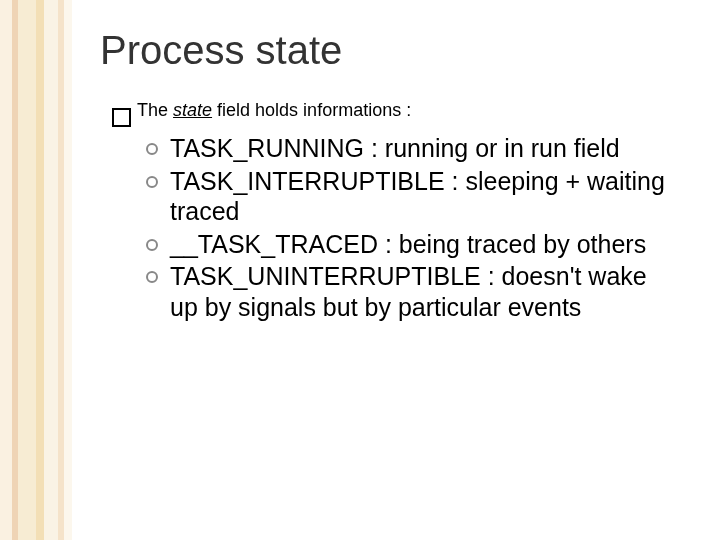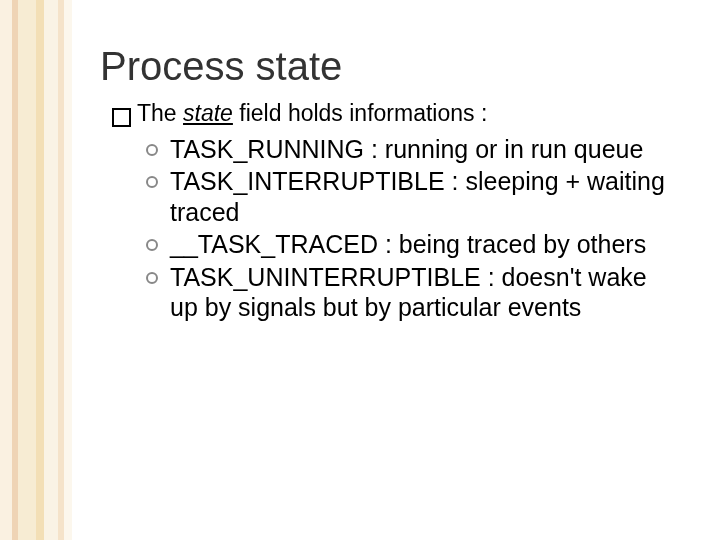--- a/index.html
+++ b/index.html
@@ -49,32 +49,31 @@
     bottom: 0;
     z-index: 1;
   }
   .title {
     position: absolute;
     left: 100px;
     top: 28px;
     font-size: 40px;
     color: #333;
     font-weight: 400;
-    margin-top: 16px;
   }
   .body {
     position: absolute;
     left: 112px;
     top: 100px;
     right: 40px;
   }
   .level1 {
     display: flex;
     align-items: flex-start;
-    font-size: 23px;
+    font-size: 18px;
     line-height: 1.2;
     margin-bottom: 6px;
   }
   .bullet-square {
     display: inline-block;
     width: 15px;
     height: 15px;
     border: 2px solid #000;
     background: #fff;
     margin-top: 8px;
@@ -137,21 +136,21 @@
       <div class="level1">
         <span class="bullet-square"></span>
         <span class="txt">
           <span>The </span><span class="state-word">state</span><span> field holds informations :</span>
         </span>
       </div>
 
       <div class="sublist">
         <div class="level2">
           <span class="bullet-ring"></span>
-          <span class="txt">TASK_RUNNING : running or in run queue</span>
+          <span class="txt">TASK_RUNNING : running or in run field</span>
         </div>
         <div class="level2">
           <span class="bullet-ring"></span>
           <span class="txt">TASK_INTERRUPTIBLE : sleeping + waiting traced</span>
         </div>
         <div class="level2">
           <span class="bullet-ring"></span>
           <span class="txt">__TASK_TRACED : being traced by others</span>
         </div>
         <div class="level2">

